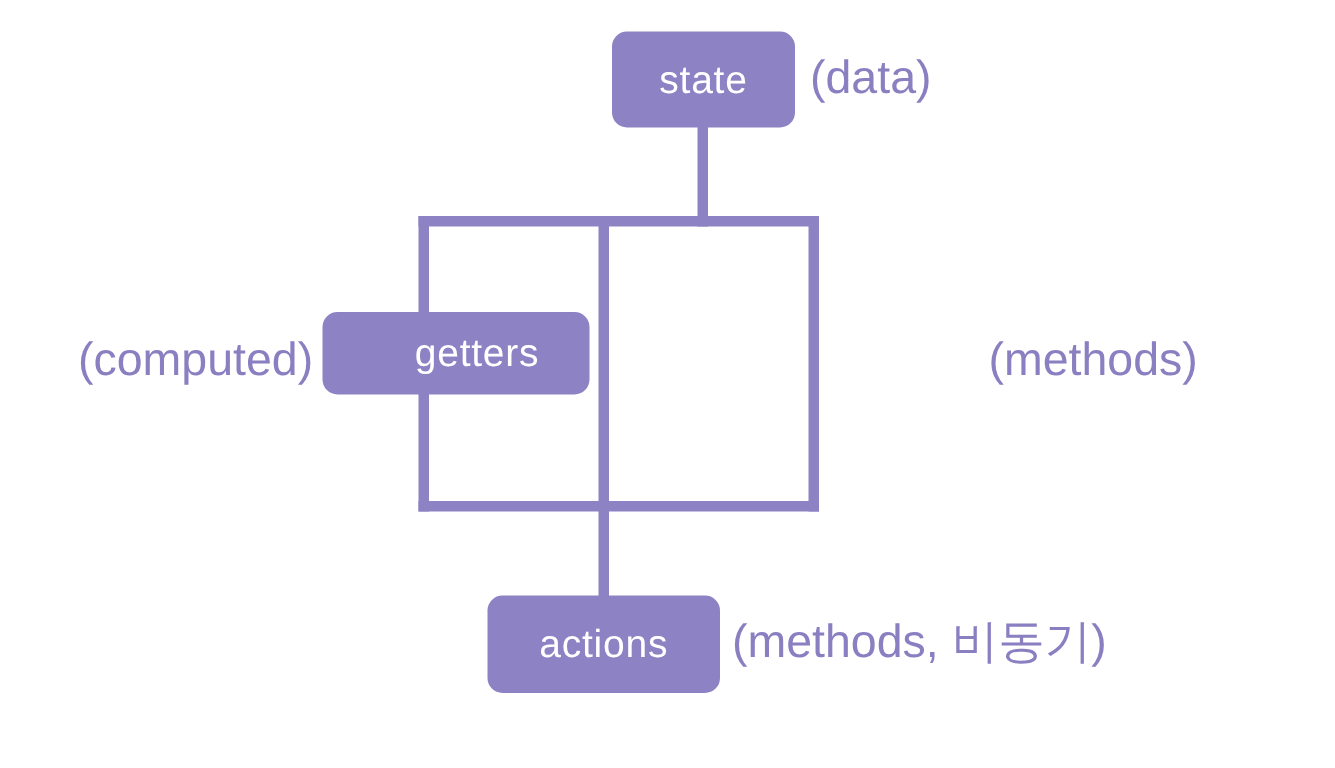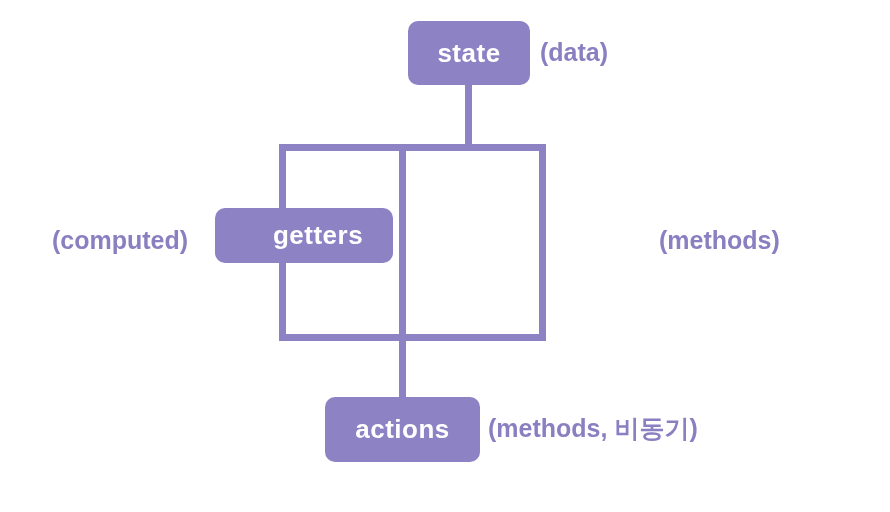--- a/index.html
+++ b/index.html
@@ -24,30 +24,30 @@
     position: absolute;
     z-index: 2;
     background: #8d82c4;
     border-radius: 10px;
     display: flex;
     align-items: center;
     justify-content: center;
   }
   .node-label {
     color: #ffffff;
-    font-weight: bold;
+    font-weight: normal;
     font-size: 26px;
     letter-spacing: 0.5px;
   }
   .annotation {
     position: absolute;
     z-index: 2;
     color: #8a7fc1;
-    font-weight: bold;
-    font-size: 25px;
+    font-weight: normal;
+    font-size: 31px;
     line-height: 34px;
     white-space: nowrap;
   }
   
   .node-state     { left: 408px; top: 21px;  width: 122px; height: 64px; }
   .node-getters   { left: 215px; top: 208px; width: 150px; height: 55px; padding-left: 28px; }
   .node-mutations { left: 447px; top: 208px; width: 191px; height: 65px; }
   .node-actions   { left: 325px; top: 397px; width: 155px; height: 65px; }
   
   .line-v-state   { left: 465px; top: 83px;  width: 7px;   height: 68px; }

